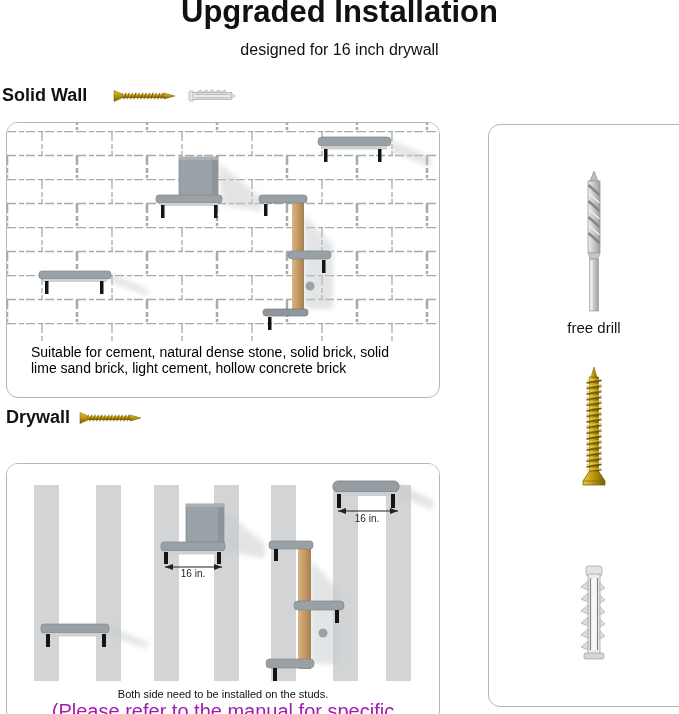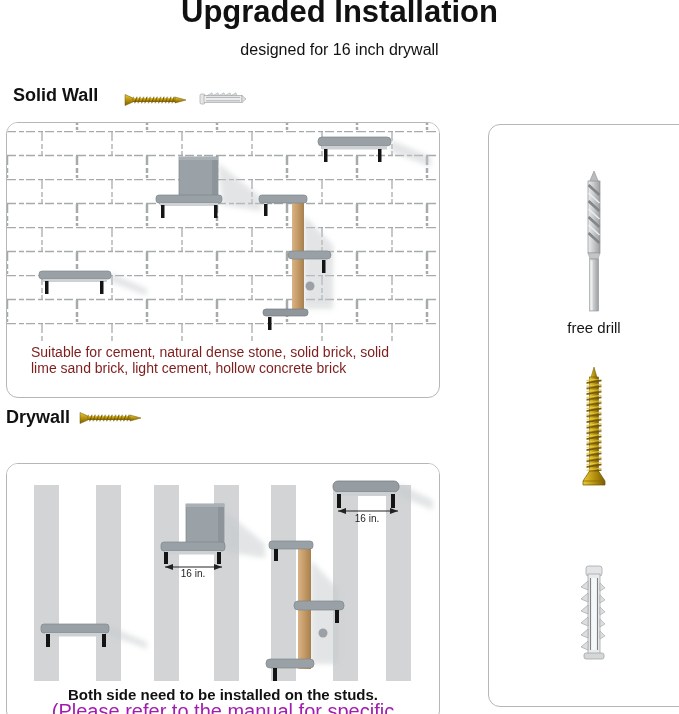--- a/index.html
+++ b/index.html
@@ -4,40 +4,40 @@
 <style>
   html,body{margin:0;padding:0;background:#fff;}
   body{font-family:"Liberation Sans", sans-serif;color:#111;}
   .canvas{position:relative;width:679px;height:714px;background:#fff;overflow:hidden;}
   .title{position:absolute;top:-5px;left:0;width:100%;text-align:center;
          font-size:31px;font-weight:bold;line-height:34px;}
   .subtitle{position:absolute;top:41px;left:0;width:100%;text-align:center;
          font-size:16px;font-weight:normal;}
   .sec-head{position:absolute;display:flex;align-items:center;
          font-size:18px;font-weight:bold;white-space:nowrap;}
-  #solidwall-head{left:13px;top:85px;align-items:flex-end;}
+  #solidwall-head{left:2px;top:85px;}
   #hardware-head{left:465px;top:85px;}
   #drywall-head{left:6px;top:407px;}
   .sec-head svg{flex:0 0 auto;}
   .icon-screw-h{margin-left:26px;}
   .icon-anchor-h{margin-left:13px;}
   #drywall-head .icon-screw-h{margin-left:9px;}
   .panel{position:absolute;background:#fff;border:1px solid #b4b7b9;border-radius:12px;
          box-sizing:border-box;overflow:hidden;}
   #solid-panel{left:6px;top:122px;width:434px;height:276px;}
   #drywall-panel{left:6px;top:443px;width:434px;height:260px;margin-top:20px;}
   #hardware-panel{left:488px;top:124px;width:212px;height:583px;}
   .art{position:absolute;left:0;top:0;}
   .caption{position:absolute;left:24px;top:222px;font-size:14px;line-height:15.5px;
-         color:#7f1d1d;}
+         color:#000000;}
   .dim-label{position:absolute;font-size:10px;color:#1d1d1d;width:70px;text-align:center;}
   #dim1{left:325px;top:49px;}
   #dim2{left:151px;top:104px;}
   .note{position:absolute;left:0;top:222px;width:100%;text-align:center;}
-  .note-bold{font-size:15px;font-weight:bold;line-height:17px;}
+  .note-bold{font-size:11px;font-weight:normal;line-height:17px;}
   .note-reg{font-size:20px;line-height:17px;color:#a21caf;}
   .hw-item{position:absolute;left:0;width:100%;display:flex;justify-content:center;}
   #hw-drill{top:46px;}
   #hw-drill-label{position:absolute;top:194px;left:0;width:100%;text-align:center;
          font-size:15px;color:#141414;}
   #hw-screw{top:242px;}
   #hw-anchor{top:440px;}
 </style>
 </head>
 <body>

